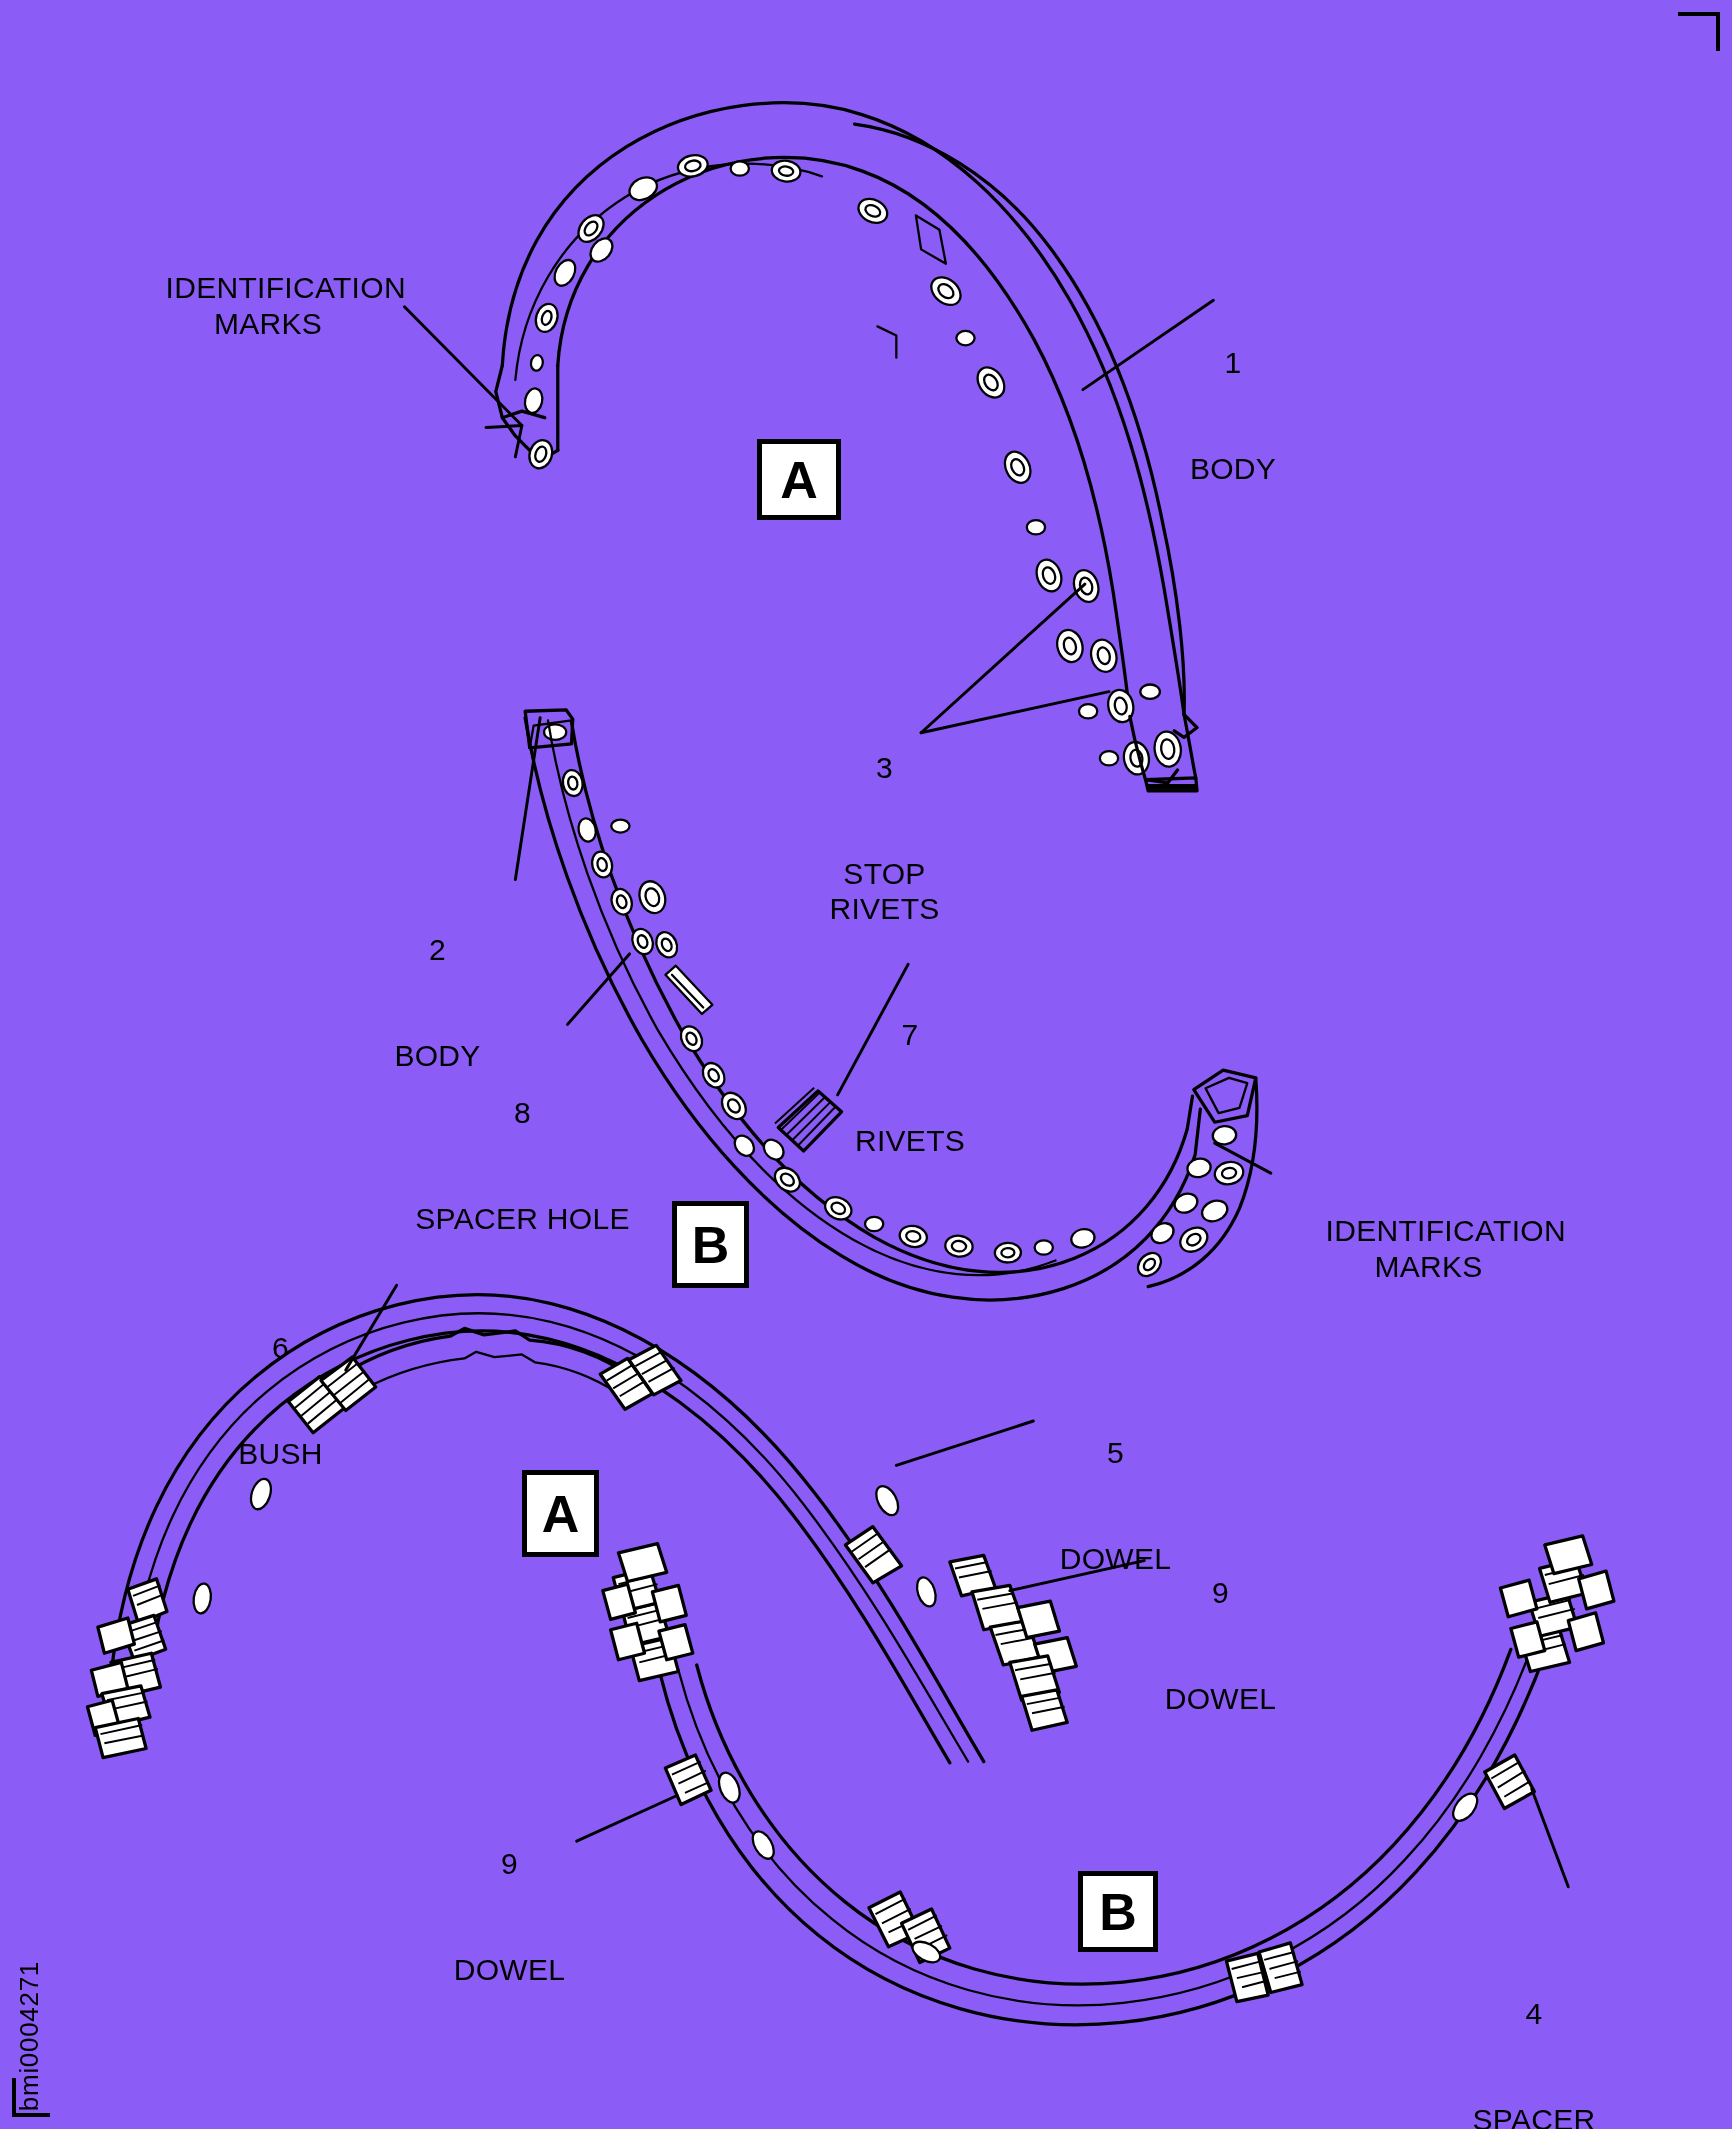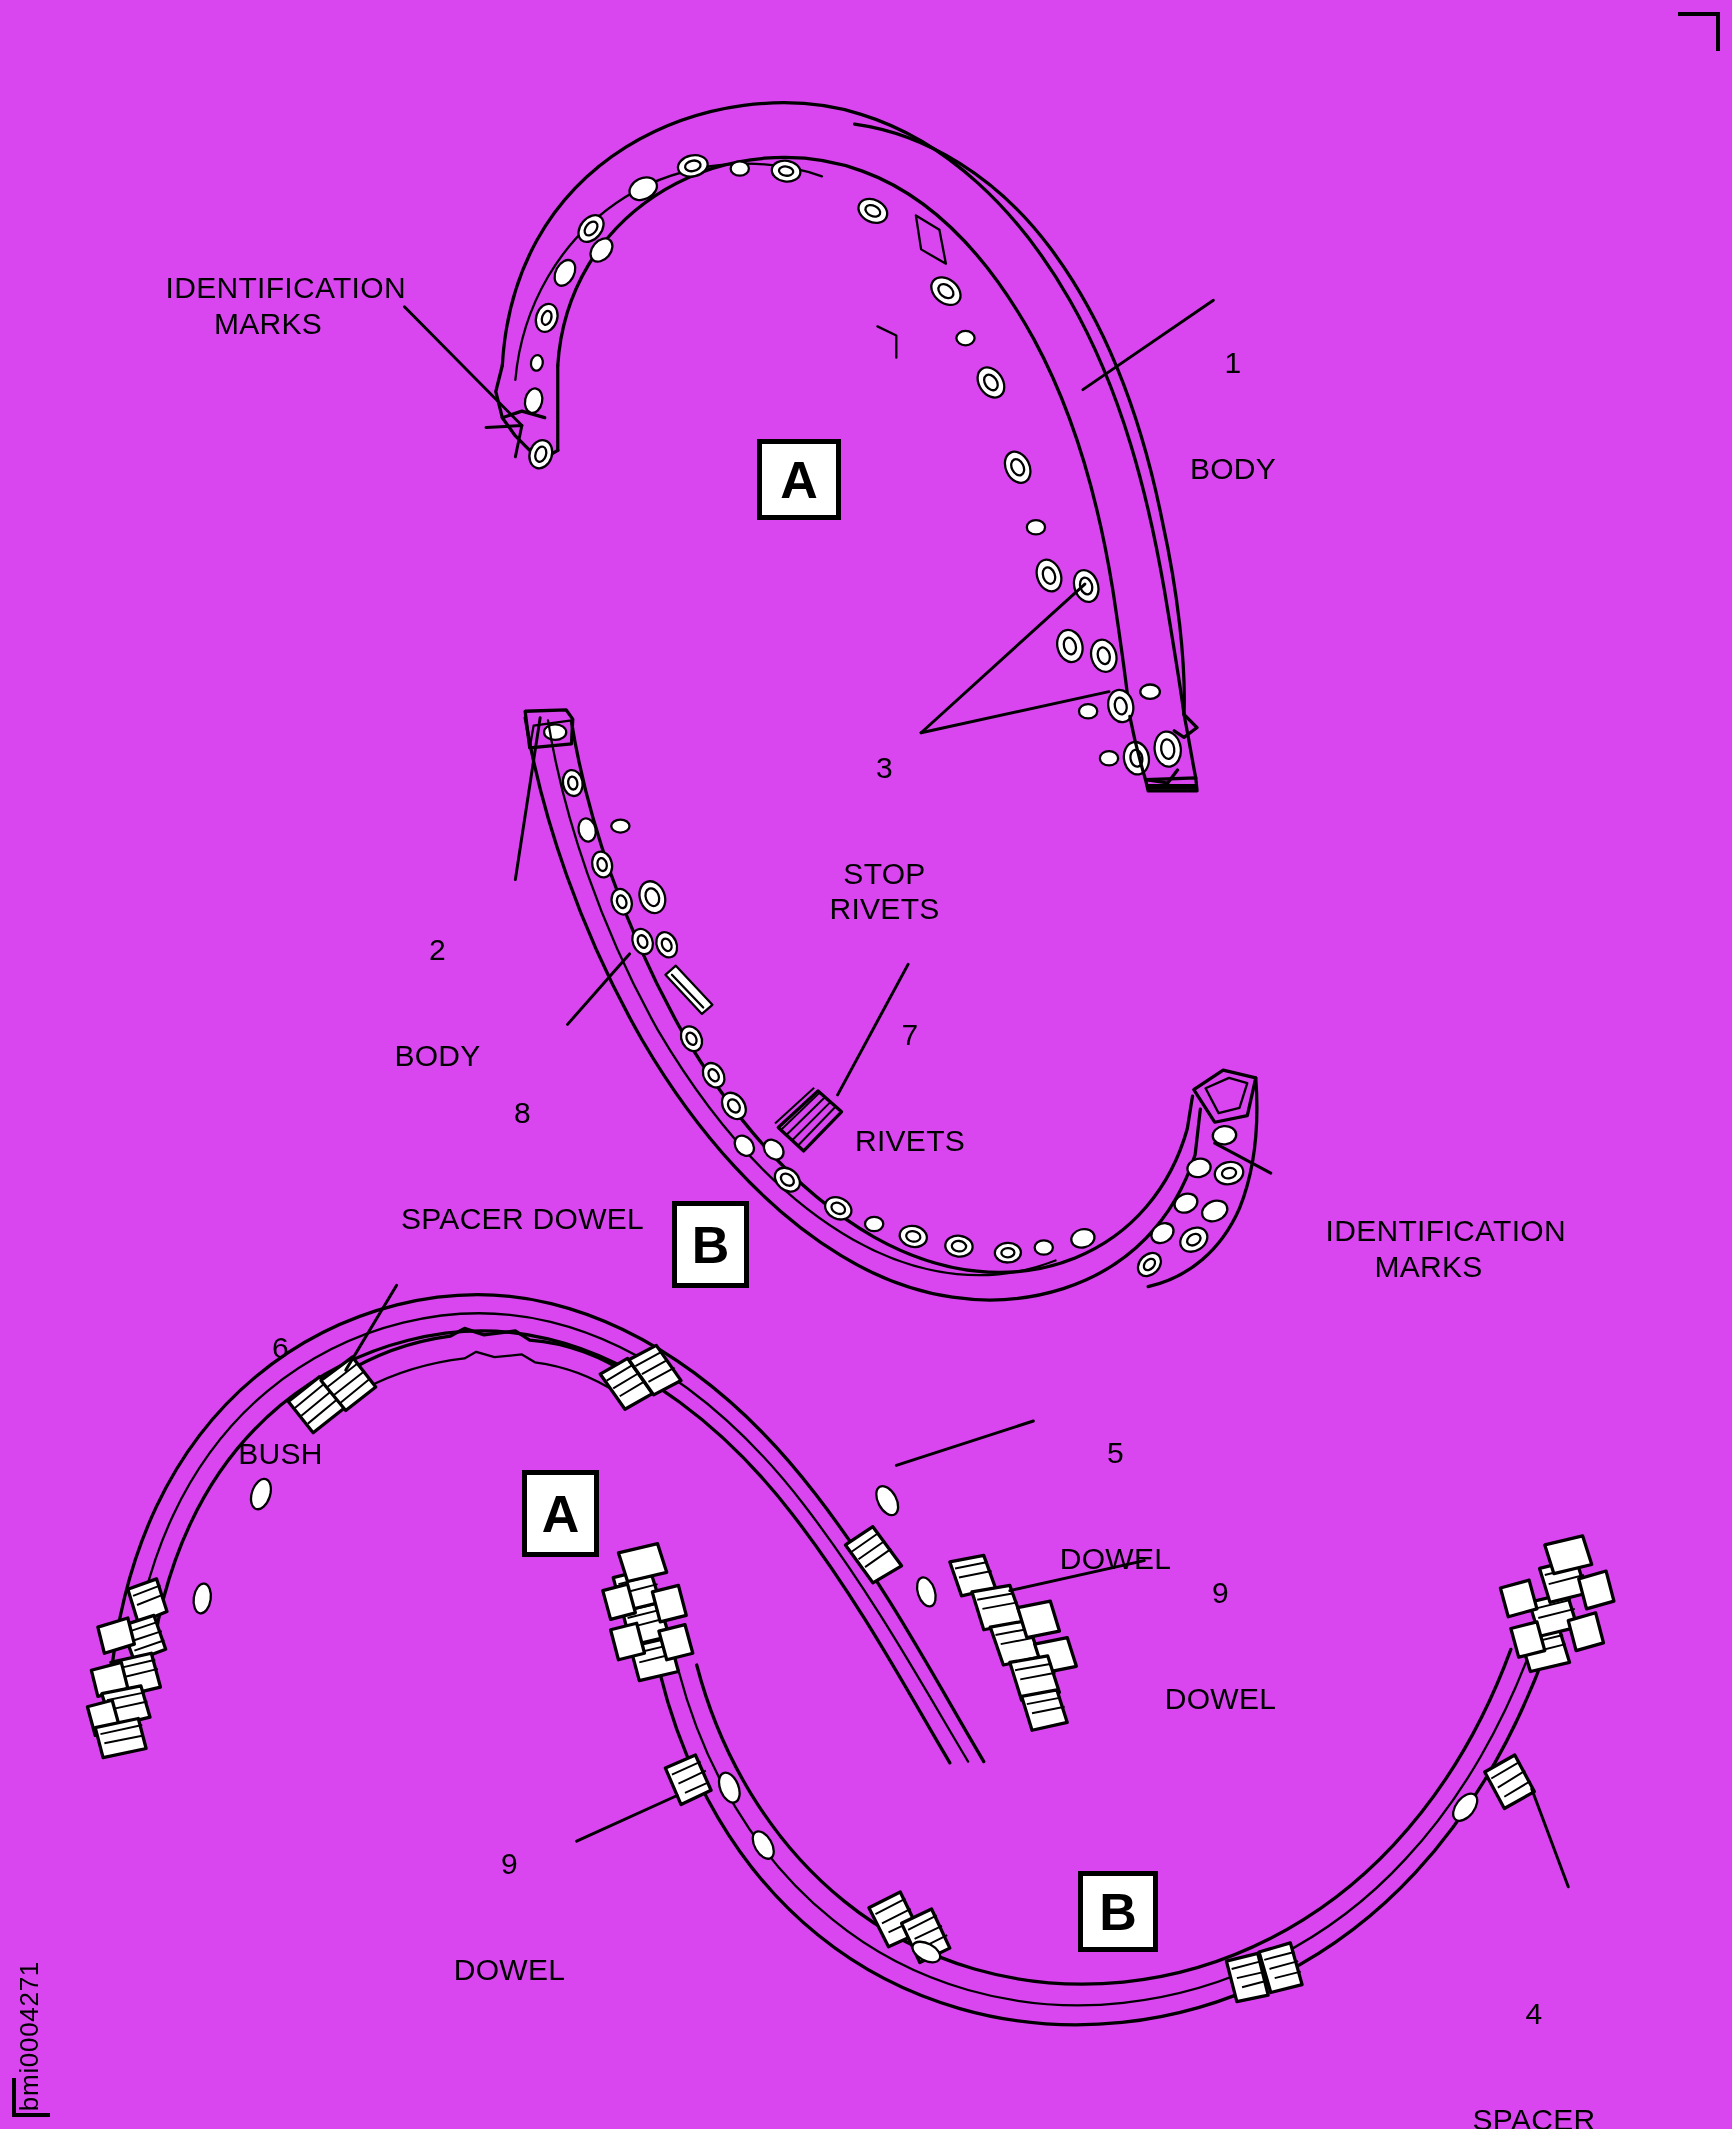--- a/index.html
+++ b/index.html
@@ -4,21 +4,21 @@
 <style>
   html, body {
     margin: 0;
     padding: 0;
     background: #ffffff;
   }
   #page {
     position: relative;
     width: 1732px;
     height: 2129px;
-    background: #d946ef;
+    background: #8b5cf6;
     font-family: "Liberation Sans", sans-serif;
     overflow: hidden;
   }
   svg.layer {
     position: absolute;
     left: 0;
     top: 0;
     width: 1732px;
     height: 2129px;
   }
@@ -527,21 +527,21 @@
 RIVETS</div>
   </div>
 
   <div class="lbl center" style="left:356px; top:861px; width:163px;">
     <div>2</div>
     <div>BODY</div>
   </div>
 
   <div class="lbl center" style="left:392px; top:1024px; width:261px;">
     <div>8</div>
-    <div>SPACER DOWEL</div>
+    <div>SPACER HOLE</div>
   </div>
 
   <div class="lbl center" style="left:822px; top:946px; width:176px;">
     <div>7</div>
     <div>RIVETS</div>
   </div>
 
   <div class="lbl center" style="left:1272px; top:1178px; width:313px;">
     <span>IDENTIFICATION
 MARKS</span>

